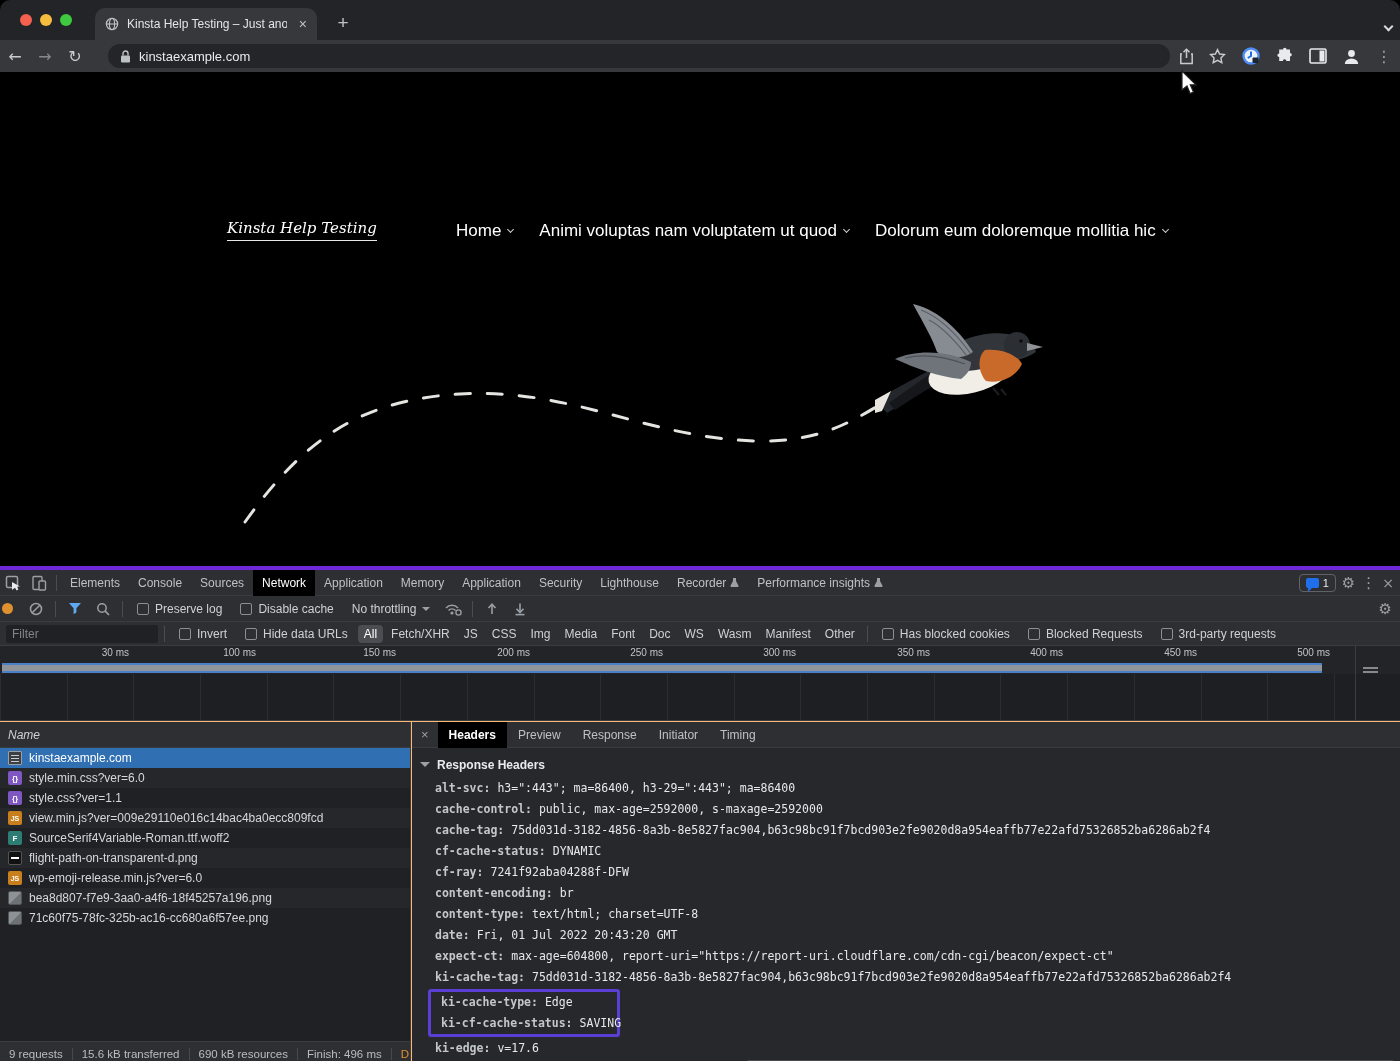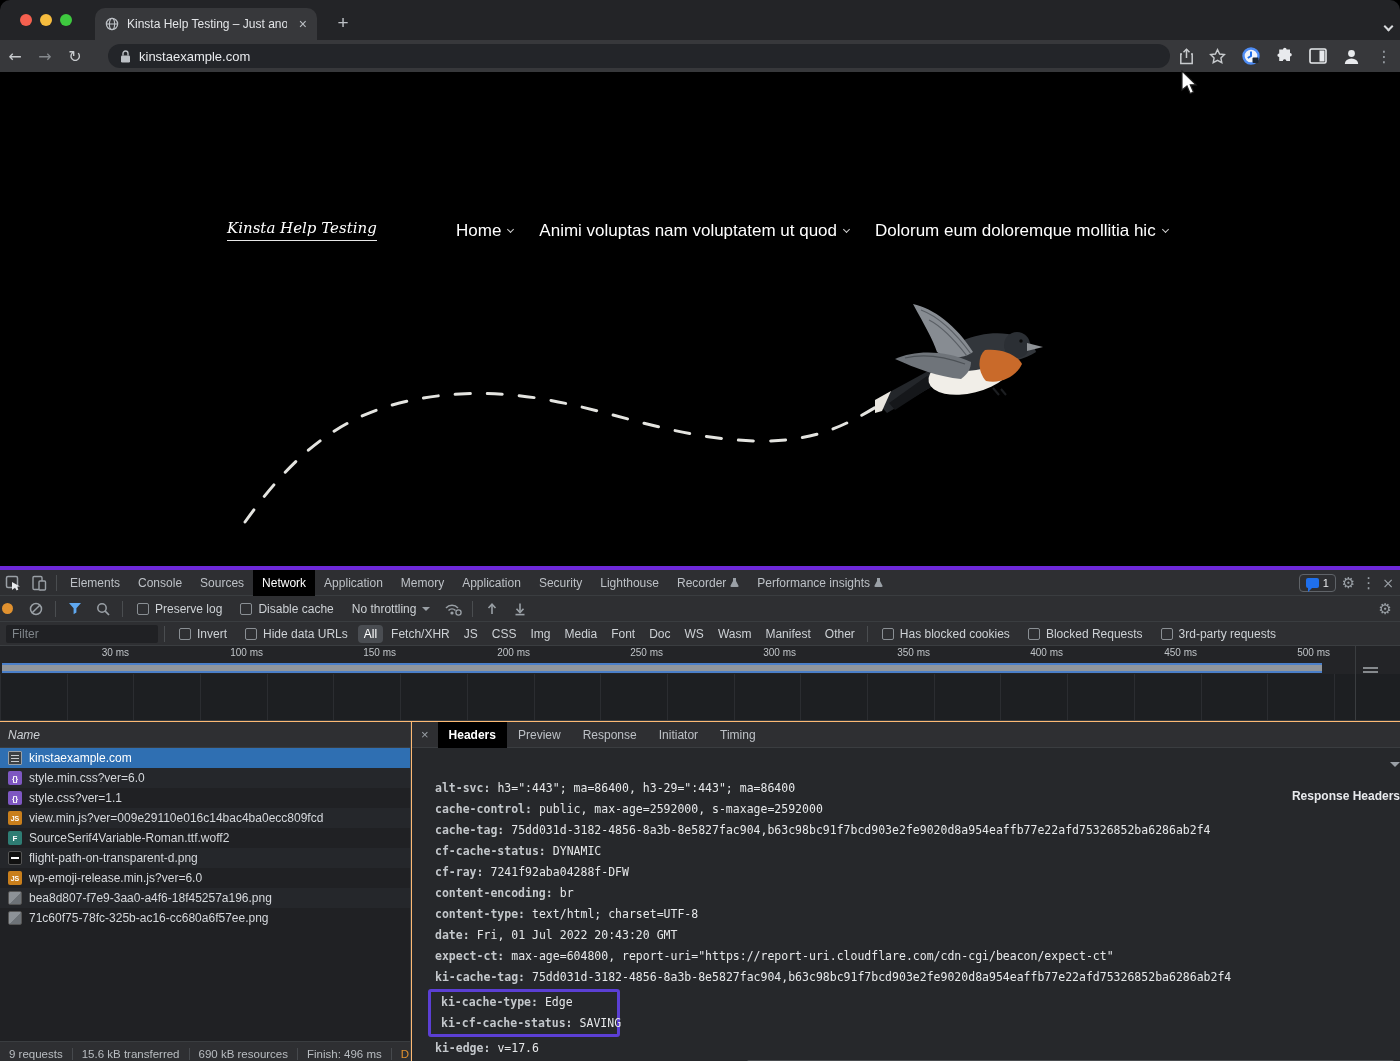--- a/index.html
+++ b/index.html
@@ -88,21 +88,21 @@
   .left-status { position:absolute; left:0; bottom:0; width:411px; height:24px; background:#2e2f32; border-top:1px solid #3a3d40; display:flex; align-items:center; overflow:hidden; color:#b9bdc1; font-size:11.5px; }
   .st-item { padding:0 9px; border-right:1px solid #46494d; white-space:nowrap; }
   .st-item.dcl { color:#e0912f; border-right:none; }
 
   .right-pane { position:absolute; left:412px; top:0; right:0; height:343px; background:#26282b; overflow:hidden; }
   .rt-tabs { height:26px; background:#2e2f32; border-bottom:1px solid #3a3d40; display:flex; align-items:center; }
   .rt-close { color:#9aa0a6; padding:0 9px; font-size:13px; }
   .dtab { padding:0 11px; height:26px; line-height:26px; color:#bdc1c6; }
   .dtab.sel { background:#000; color:#fff; font-weight:bold; }
   .hdr-content { position:absolute; left:0; top:26px; right:0; bottom:0; overflow:hidden; }
-  .sec-title { display:flex; align-items:flex-end; gap:17px; padding:10px 0 0 8px; height:26px; color:#e8eaed; font-weight:bold; font-size:12px;flex-direction:column; }
+  .sec-title { display:flex; align-items:flex-start; gap:7px; padding:10px 0 0 8px; height:26px; color:#e8eaed; font-weight:bold; font-size:12px; }
   .tri { width:0; height:0; border:5px solid transparent; border-top-color:#9aa0a6; margin-top:4px; }
   .hlines { margin-top:4px; }
   .hline { height:21px; line-height:21px; padding-left:23px; white-space:nowrap; font-family:"DejaVu Sans Mono", monospace; font-size:11.5px; }
   .hname { color:#c3c7cb; font-weight:bold; }
   .hval { color:#e6e8ea; margin-left:7px; }
   .hl-box { width:192px; margin-left:16px; margin-top:1px; margin-bottom:1px; border:3px solid #5b3fd4; border-radius:3px; }
   .hl-box .hline { padding-left:10px; }
   .h-scroll { position:absolute; left:335px; right:6px; bottom:1px; height:4px; background:#4a4d50; border-radius:2px; }
 
   svg { display:block; }
@@ -391,21 +391,21 @@
           <span>Blocked Requests</span>
         </span>
       <span class="cb-item">
           <span class="cb"></span>
           <span>3rd-party requests</span>
         </span>
     </div>
 
     <div class="dt-ruler">
       <span class="tick" style="left:69px">30 ms</span>
-      <span class="tick" style="left:203px">100 ms</span>
+      <span class="tick" style="left:196px">100 ms</span>
       <span class="tick" style="left:336px">150 ms</span>
       <span class="tick" style="left:470px">200 ms</span>
       <span class="tick" style="left:603px">250 ms</span>
       <span class="tick" style="left:736px">300 ms</span>
       <span class="tick" style="left:870px">350 ms</span>
       <span class="tick" style="left:1003px">400 ms</span>
       <span class="tick" style="left:1137px">450 ms</span>
       <span class="tick" style="left:1270px">500 ms</span>
     </div>
     <div class="dt-overview">

